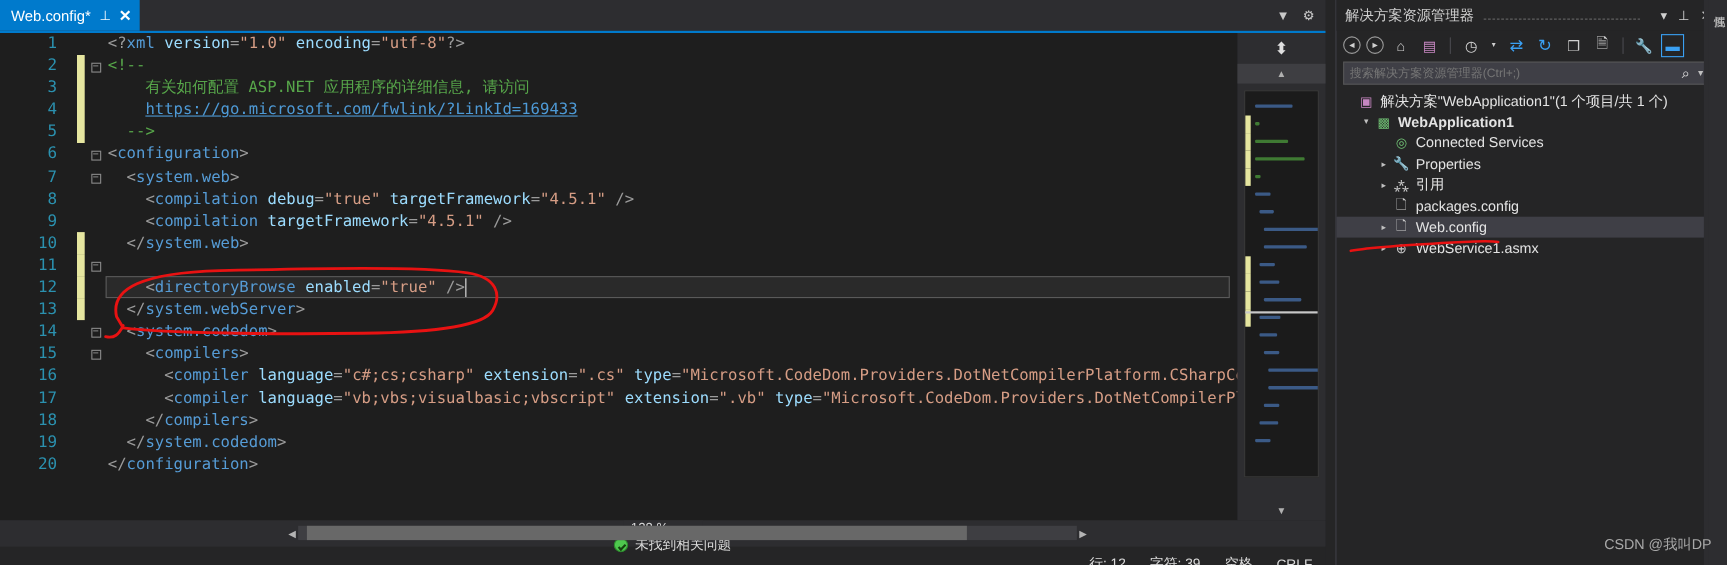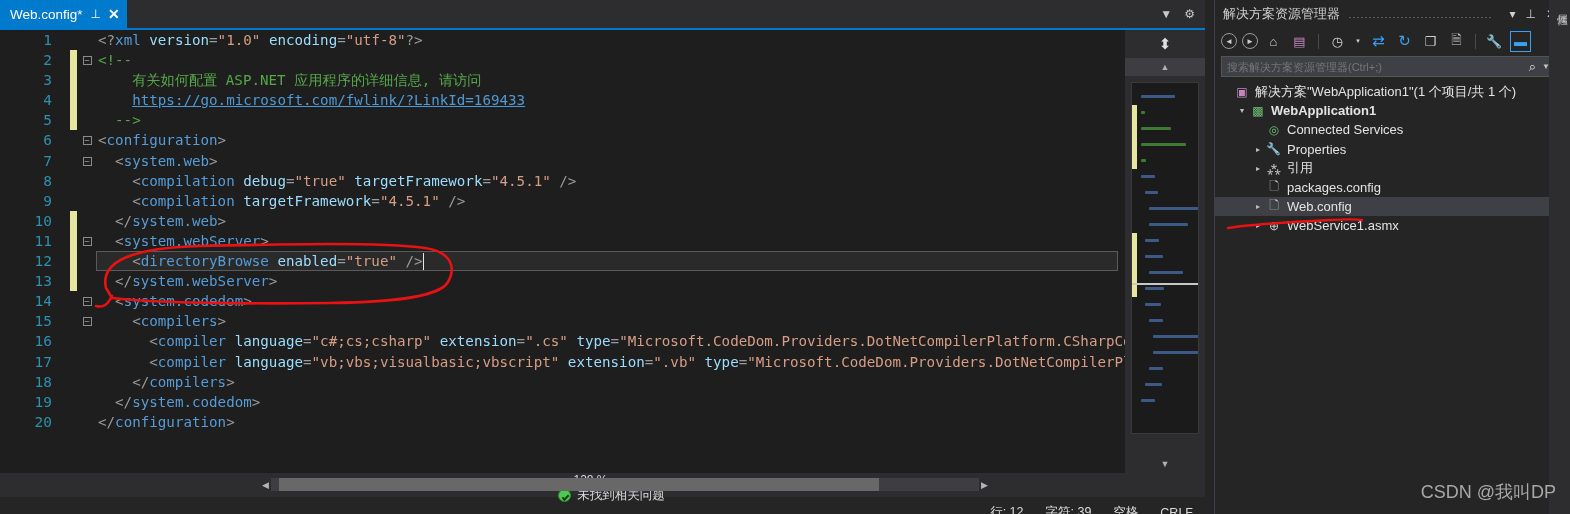--- a/index.html
+++ b/index.html
@@ -100,21 +100,21 @@
   .tr .ico { width: 18px; text-align:center; font-size:12px; }
   .tr .lbl { margin-left: 4px; }
   .tr.bold .lbl { font-weight: bold; }
 
   .se-scroll { position:absolute; right:0; top:0; width:13px; height:514px; background:#2d2d30;}
 
   
   .rstrip { position:absolute; left: 1553px; top:0; width: 17px; height: 514px; background:#2d2d30; }
   .rstrip .vtxt { margin-top: 6px; color:#c0c0c0; font-size: 10.5px; writing-mode: vertical-rl; text-align:center; width:17px; }
 
-  .watermark { position:absolute; right: 14px; bottom: 10px; color:#a8a8a8; font-size: 18px; }
+  .watermark { position:absolute; right: 14px; bottom: 10px; color:#a8a8a8; font-size: 13px; }
 
   
   .ink { position:absolute; pointer-events:none; }
 </style>
 </head>
 <body>
 
 <div id="app">
 
   <div class="editor-wrap">
@@ -137,21 +137,21 @@
         <div class="code-line"><span class="ln">1</span><span class="code-txt"><span class="t-punct">&lt;?</span><span class="t-tag">xml</span><span class="t-plain"> </span><span class="t-attr">version</span><span class="t-punct">=</span><span class="t-str">"1.0"</span><span class="t-plain"> </span><span class="t-attr">encoding</span><span class="t-punct">=</span><span class="t-str">"utf-8"</span><span class="t-punct">?&gt;</span></span></div>
         <div class="code-line"><span class="ln">2</span><span class="chg yellow"></span><span class="outl"><span style="display:inline-block;width:9px;height:9px;border:1px solid #8a8a8a;line-height:7px;font-size:9px;">−</span></span><span class="code-txt"><span class="t-cmt">&lt;!--</span></span></div>
         <div class="code-line"><span class="ln">3</span><span class="chg yellow"></span><span class="code-txt"><span class="t-cmt">    有关如何配置 ASP.NET 应用程序的详细信息, 请访问</span></span></div>
         <div class="code-line"><span class="ln">4</span><span class="chg yellow"></span><span class="code-txt"><span class="t-plain">    </span><span class="t-link">https://go.microsoft.com/fwlink/?LinkId=169433</span></span></div>
         <div class="code-line"><span class="ln">5</span><span class="chg yellow"></span><span class="code-txt"><span class="t-cmt">  --&gt;</span></span></div>
         <div class="code-line"><span class="ln">6</span><span class="outl"><span style="display:inline-block;width:9px;height:9px;border:1px solid #8a8a8a;line-height:7px;font-size:9px;">−</span></span><span class="code-txt"><span class="t-punct">&lt;</span><span class="t-tag">configuration</span><span class="t-punct">&gt;</span></span></div>
         <div class="code-line"><span class="ln">7</span><span class="outl"><span style="display:inline-block;width:9px;height:9px;border:1px solid #8a8a8a;line-height:7px;font-size:9px;">−</span></span><span class="code-txt"><span class="t-punct">  &lt;</span><span class="t-tag">system.web</span><span class="t-punct">&gt;</span></span></div>
         <div class="code-line"><span class="ln">8</span><span class="code-txt"><span class="t-punct">    &lt;</span><span class="t-tag">compilation</span><span class="t-plain"> </span><span class="t-attr">debug</span><span class="t-punct">=</span><span class="t-str">"true"</span><span class="t-plain"> </span><span class="t-attr">targetFramework</span><span class="t-punct">=</span><span class="t-str">"4.5.1"</span><span class="t-punct"> /&gt;</span></span></div>
         <div class="code-line"><span class="ln">9</span><span class="code-txt"><span class="t-punct">    &lt;</span><span class="t-tag">compilation</span><span class="t-plain"> </span><span class="t-attr">targetFramework</span><span class="t-punct">=</span><span class="t-str">"4.5.1"</span><span class="t-punct"> /&gt;</span></span></div>
         <div class="code-line"><span class="ln">10</span><span class="chg yellow"></span><span class="code-txt"><span class="t-punct">  &lt;/</span><span class="t-tag">system.web</span><span class="t-punct">&gt;</span></span></div>
-        <div class="code-line"><span class="ln">11</span><span class="chg yellow"></span><span class="outl"><span style="display:inline-block;width:9px;height:9px;border:1px solid #8a8a8a;line-height:7px;font-size:9px;">−</span></span><span class="code-txt"><span class="t-punct">  &lt;</span><span class="t-tag">system.webServer</span><span class="t-punct">&gt;</span></span></div>
+        <div class="code-line"><span class="ln">11</span><span class="chg yellow"></span><span class="outl"><span style="display:inline-block;width:9px;height:9px;border:1px solid #8a8a8a;line-height:7px;font-size:9px;">−</span></span></div>
         <div class="code-line"><div class="cur-line-hl"></div><span class="ln">12</span><span class="chg yellow"></span><span class="code-txt"><span class="t-punct">    &lt;</span><span class="t-tag">directoryBrowse</span><span class="t-plain"> </span><span class="t-attr">enabled</span><span class="t-punct">=</span><span class="t-str">"true"</span><span class="t-punct"> /&gt;</span></span><span class="caret" style="left: 422.9px;"></span></div>
         <div class="code-line"><span class="ln">13</span><span class="chg yellow"></span><span class="code-txt"><span class="t-punct">  &lt;/</span><span class="t-tag">system.webServer</span><span class="t-punct">&gt;</span></span></div>
         <div class="code-line"><span class="ln">14</span><span class="outl"><span style="display:inline-block;width:9px;height:9px;border:1px solid #8a8a8a;line-height:7px;font-size:9px;">−</span></span><span class="code-txt"><span class="t-punct">  &lt;</span><span class="t-tag">system.codedom</span><span class="t-punct">&gt;</span></span></div>
         <div class="code-line"><span class="ln">15</span><span class="outl"><span style="display:inline-block;width:9px;height:9px;border:1px solid #8a8a8a;line-height:7px;font-size:9px;">−</span></span><span class="code-txt"><span class="t-punct">    &lt;</span><span class="t-tag">compilers</span><span class="t-punct">&gt;</span></span></div>
         <div class="code-line"><span class="ln">16</span><span class="code-txt"><span class="t-punct">      &lt;</span><span class="t-tag">compiler</span><span class="t-plain"> </span><span class="t-attr">language</span><span class="t-punct">=</span><span class="t-str">"c#;cs;csharp"</span><span class="t-plain"> </span><span class="t-attr">extension</span><span class="t-punct">=</span><span class="t-str">".cs"</span><span class="t-plain"> </span><span class="t-attr">type</span><span class="t-punct">=</span><span class="t-str">"Microsoft.CodeDom.Providers.DotNetCompilerPlatform.CSharpCodeP</span></span></div>
         <div class="code-line"><span class="ln">17</span><span class="code-txt"><span class="t-punct">      &lt;</span><span class="t-tag">compiler</span><span class="t-plain"> </span><span class="t-attr">language</span><span class="t-punct">=</span><span class="t-str">"vb;vbs;visualbasic;vbscript"</span><span class="t-plain"> </span><span class="t-attr">extension</span><span class="t-punct">=</span><span class="t-str">".vb"</span><span class="t-plain"> </span><span class="t-attr">type</span><span class="t-punct">=</span><span class="t-str">"Microsoft.CodeDom.Providers.DotNetCompilerPlatf</span></span></div>
         <div class="code-line"><span class="ln">18</span><span class="code-txt"><span class="t-punct">    &lt;/</span><span class="t-tag">compilers</span><span class="t-punct">&gt;</span></span></div>
         <div class="code-line"><span class="ln">19</span><span class="code-txt"><span class="t-punct">  &lt;/</span><span class="t-tag">system.codedom</span><span class="t-punct">&gt;</span></span></div>
         <div class="code-line"><span class="ln">20</span><span class="code-txt"><span class="t-punct">&lt;/</span><span class="t-tag">configuration</span><span class="t-punct">&gt;</span></span></div>
       </div>

